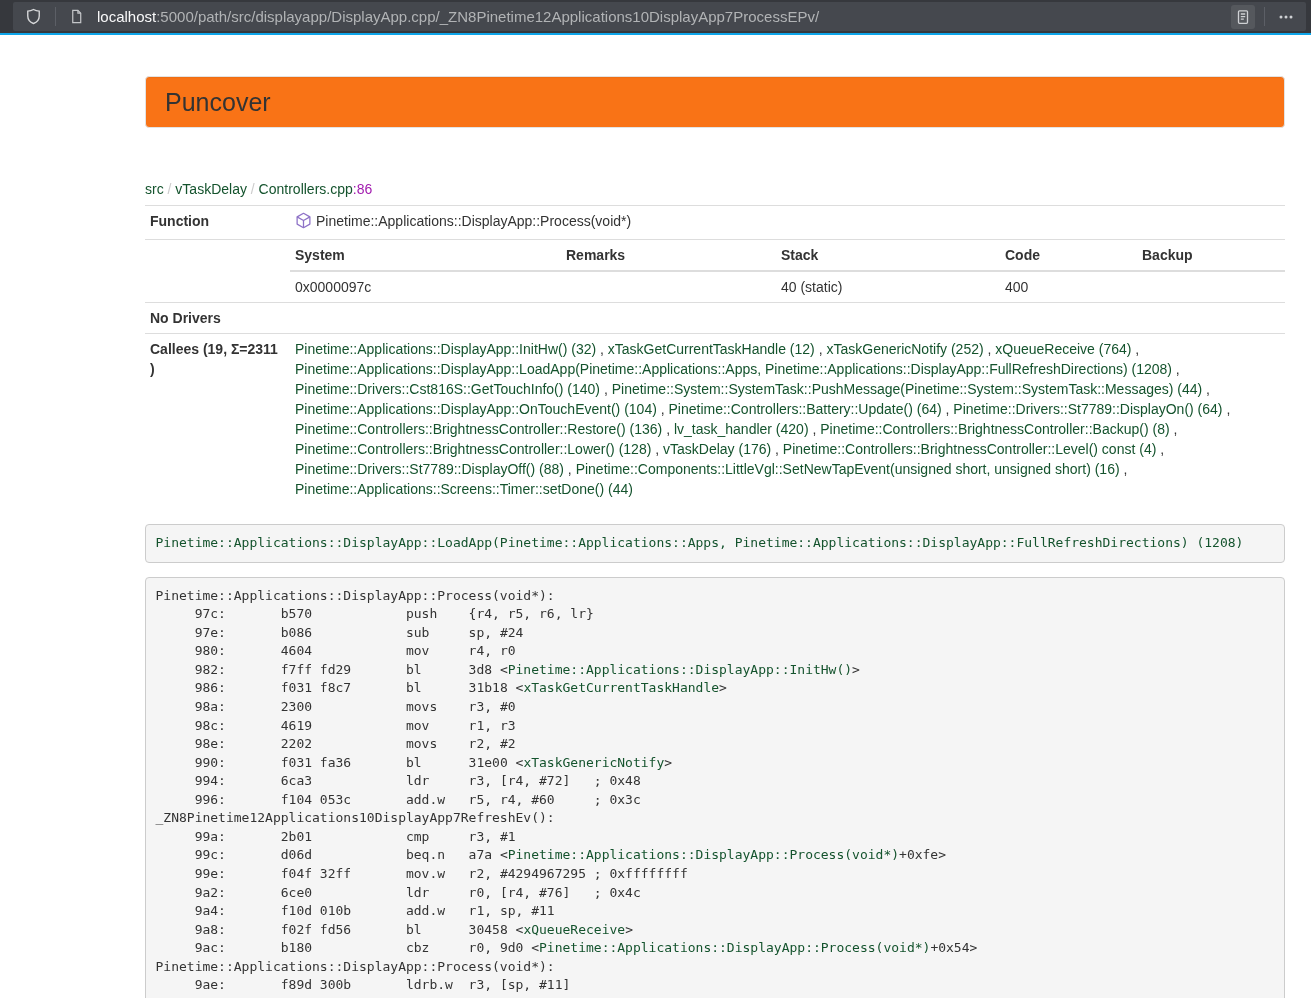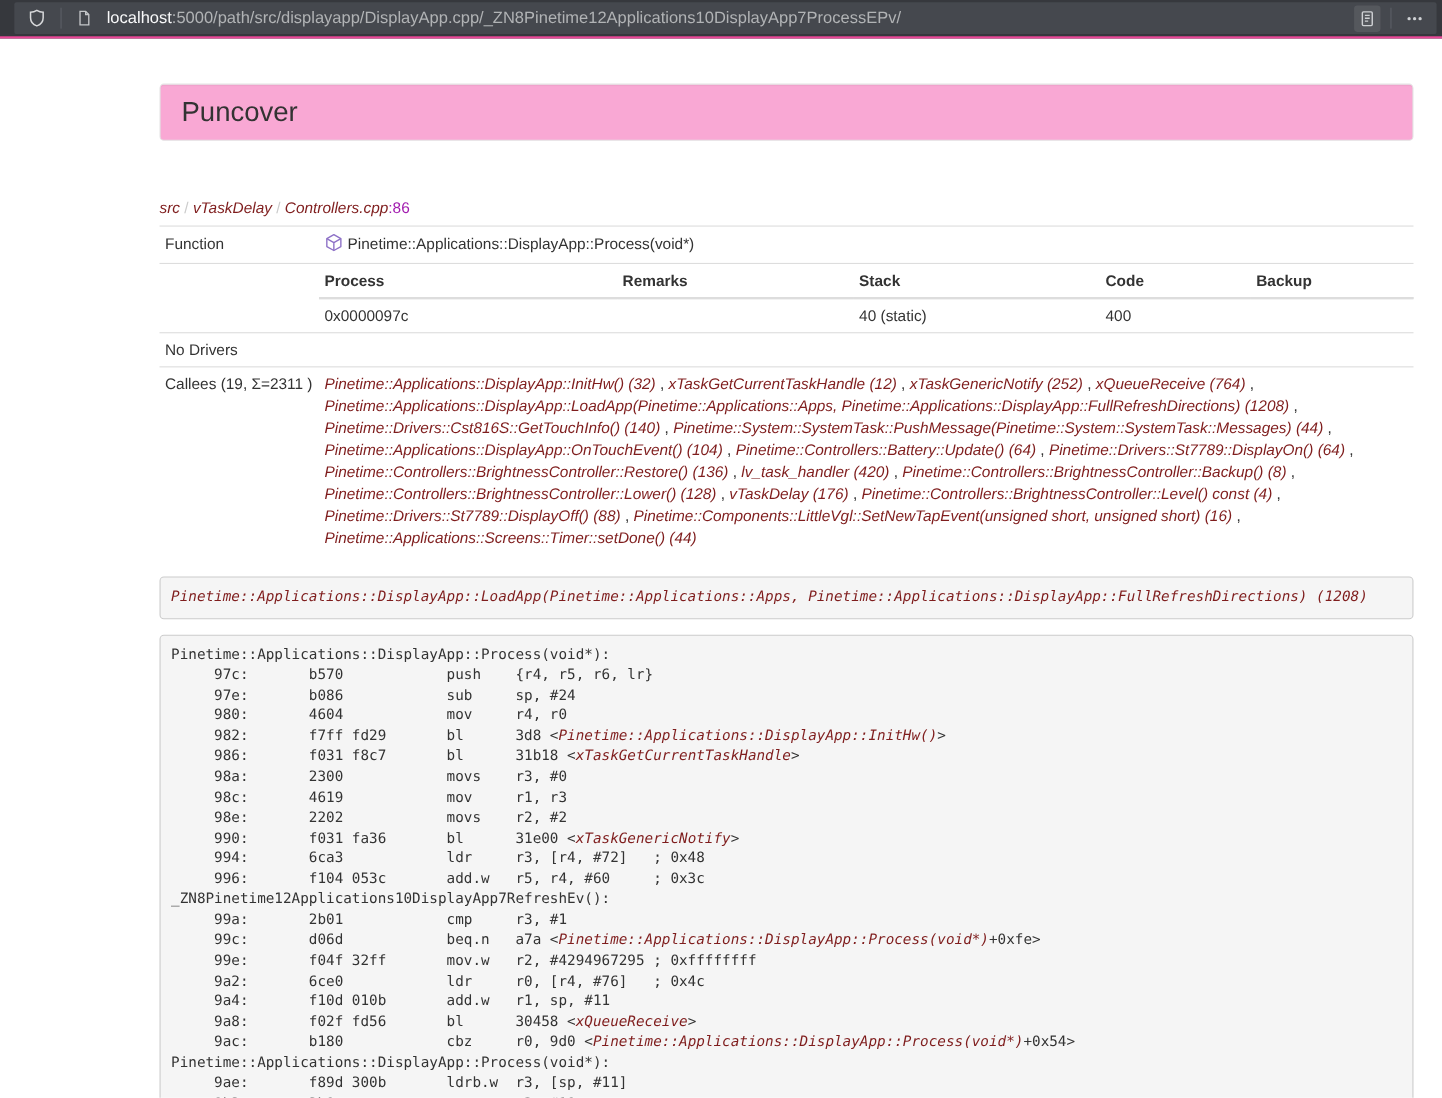--- a/index.html
+++ b/index.html
@@ -7,21 +7,21 @@
     width: 1311px; height: 998px; overflow: hidden;
     background: #ffffff;
     font-family: "Liberation Sans", sans-serif;
     font-size: 14px; color: #333;
   }
   .viewport { position: relative; width: 1311px; height: 998px; overflow: hidden; }
 
   
   .topbar {
     height: 35px; background: #36383d;
-    border-bottom: 2px solid #ec4899;
+    border-bottom: 2px solid #0ea5e9;
     display: flex; align-items: center;
     padding: 0 5px 0 13px; box-sizing: border-box;
   }
   .urlfield {
     flex: 1; height: 29px; background: #45484e; border-radius: 2px;
     display: flex; align-items: center; padding: 0 8px;
   }
   .urlfield .icon { display: inline-flex; align-items: center; justify-content: center; }
   .vdivider { width: 1px; height: 19px; background: #5c5f66; margin: 0 9px; }
   .url-text {
@@ -29,39 +29,39 @@
     overflow: hidden; flex: 1;
   }
   .url-host { color: #f9f9fa; }
   .icon-btn { padding: 4px; border-radius: 3px; display: inline-flex; }
   .icon-btn.subtle { background: rgba(255,255,255,0.09); }
 
   
   .main { margin: 41px 0 0 145px; width: 1140px; }
 
   .well {
-    background: #f9a8d4; border: 1px solid #e3e3e3; border-radius: 4px;
+    background: #f97316; border: 1px solid #e3e3e3; border-radius: 4px;
     padding: 12px 19px; font-size: 25px; line-height: 26px; color: #333;
     box-shadow: inset 0 1px 1px rgba(0,0,0,0.05);
     box-sizing: border-box;
   }
 
-  a { color: #7f1d1d; text-decoration: none; font-style: italic; }
+  a { color: #14532d; text-decoration: none; }
 
   .breadcrumb { margin-top: 51px; font-size: 14px; line-height: 20px; }
   .bc-sep { color: #ccc; }
   .bc-line { color: #a21caf; }
 
   table { border-collapse: collapse; }
   .fn-table { width: 100%; margin-top: 6px; table-layout: fixed; }
   .fn-table > tbody > tr > td {
     border-top: 1px solid #ddd; padding: 5px; vertical-align: top;
     font-size: 14px; line-height: 20px;
   }
-  .fn-table td.lbl { font-weight: normal; }
+  .fn-table td.lbl { font-weight: bold; }
   .col-label { width: 145px; }
   .fn-table td.nopad { padding: 0; }
 
   .inner-table { width: 100%; table-layout: fixed; }
   .inner-table th {
     text-align: left; font-weight: bold; padding: 5px;
     border-bottom: 2px solid #ddd; font-size: 14px; line-height: 20px;
   }
   .inner-table td { padding: 5px; font-size: 14px; line-height: 20px; }
   .w-address { width: 271px; } .w-remarks { width: 215px; }
@@ -147,21 +147,21 @@
             <table class="inner-table">
               <colgroup>
                   <col class="w-address">
                   <col class="w-remarks">
                   <col class="w-stack">
                   <col class="w-code">
                   <col class="w-static">
                 </colgroup>
               <thead>
                 <tr>
-                  <th>Process</th>
+                  <th>System</th>
                   <th>Remarks</th>
                   <th>Stack</th>
                   <th>Code</th>
                   <th>Backup</th>
                 </tr>
               </thead>
               <tbody>
                 <tr>
                   <td>0x0000097c</td>
                   <td></td>

